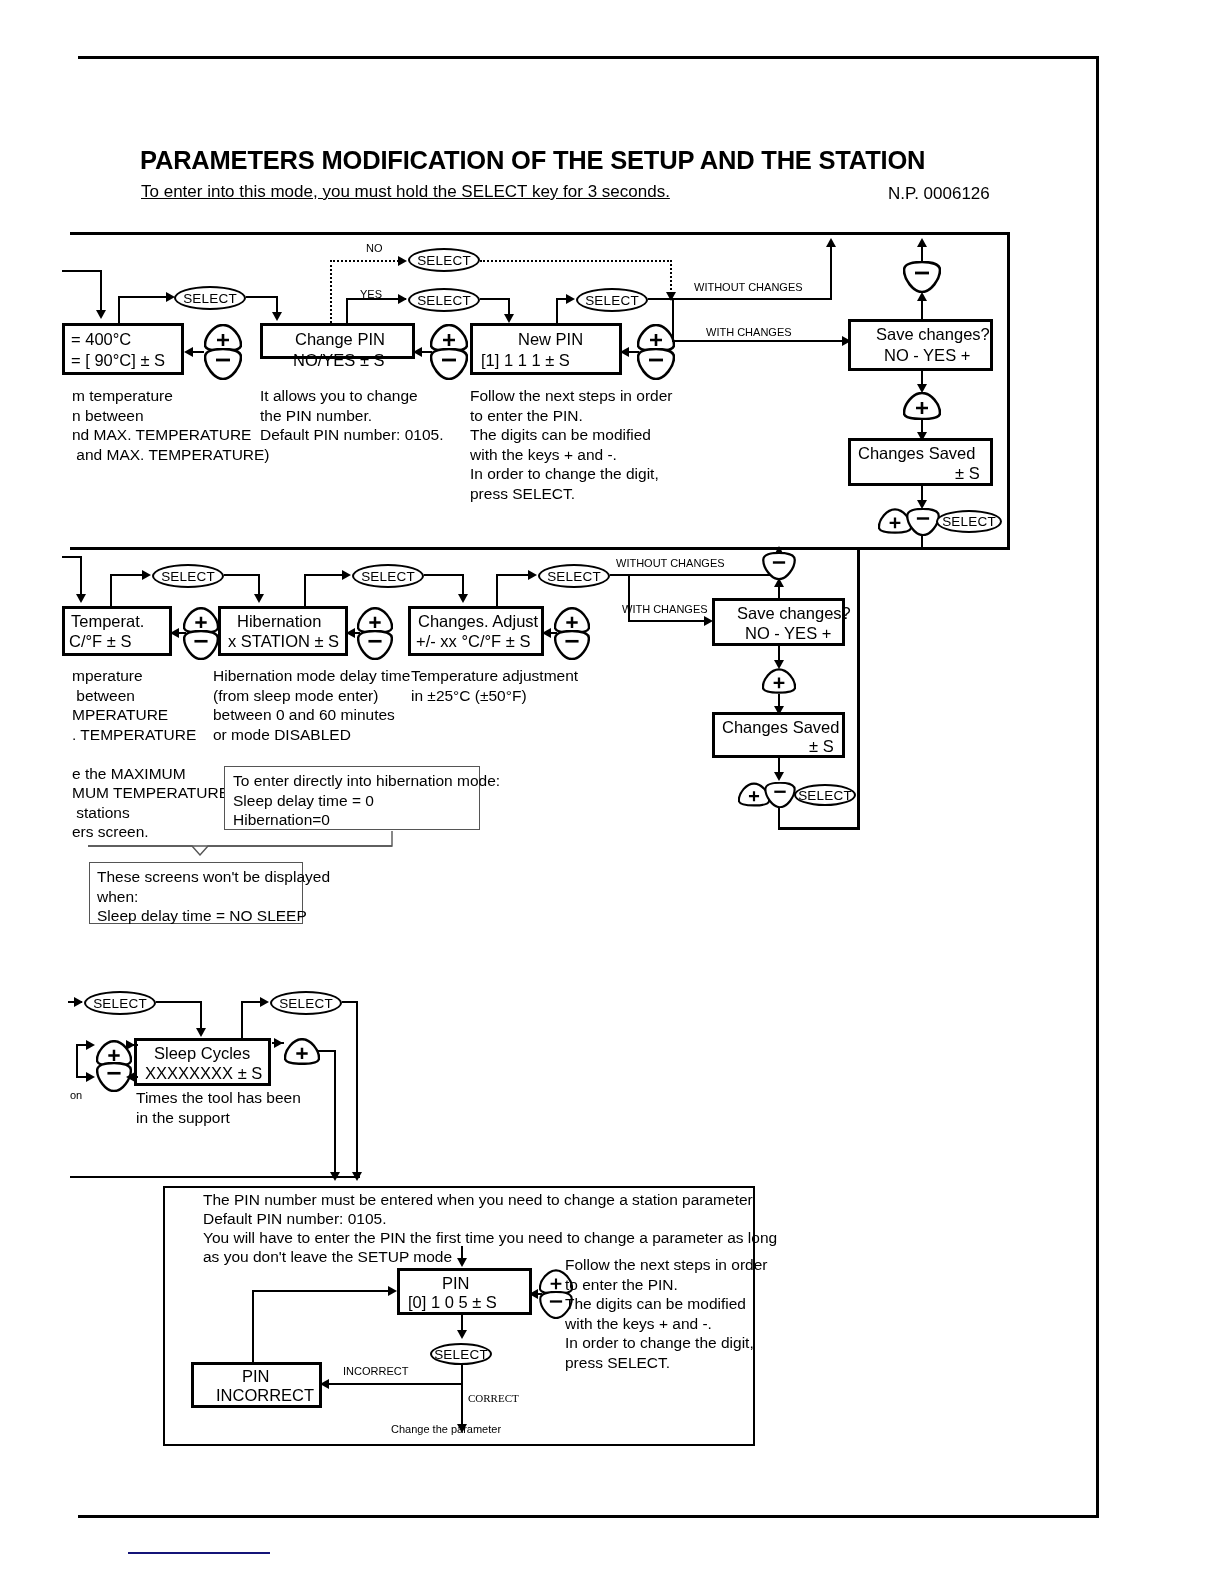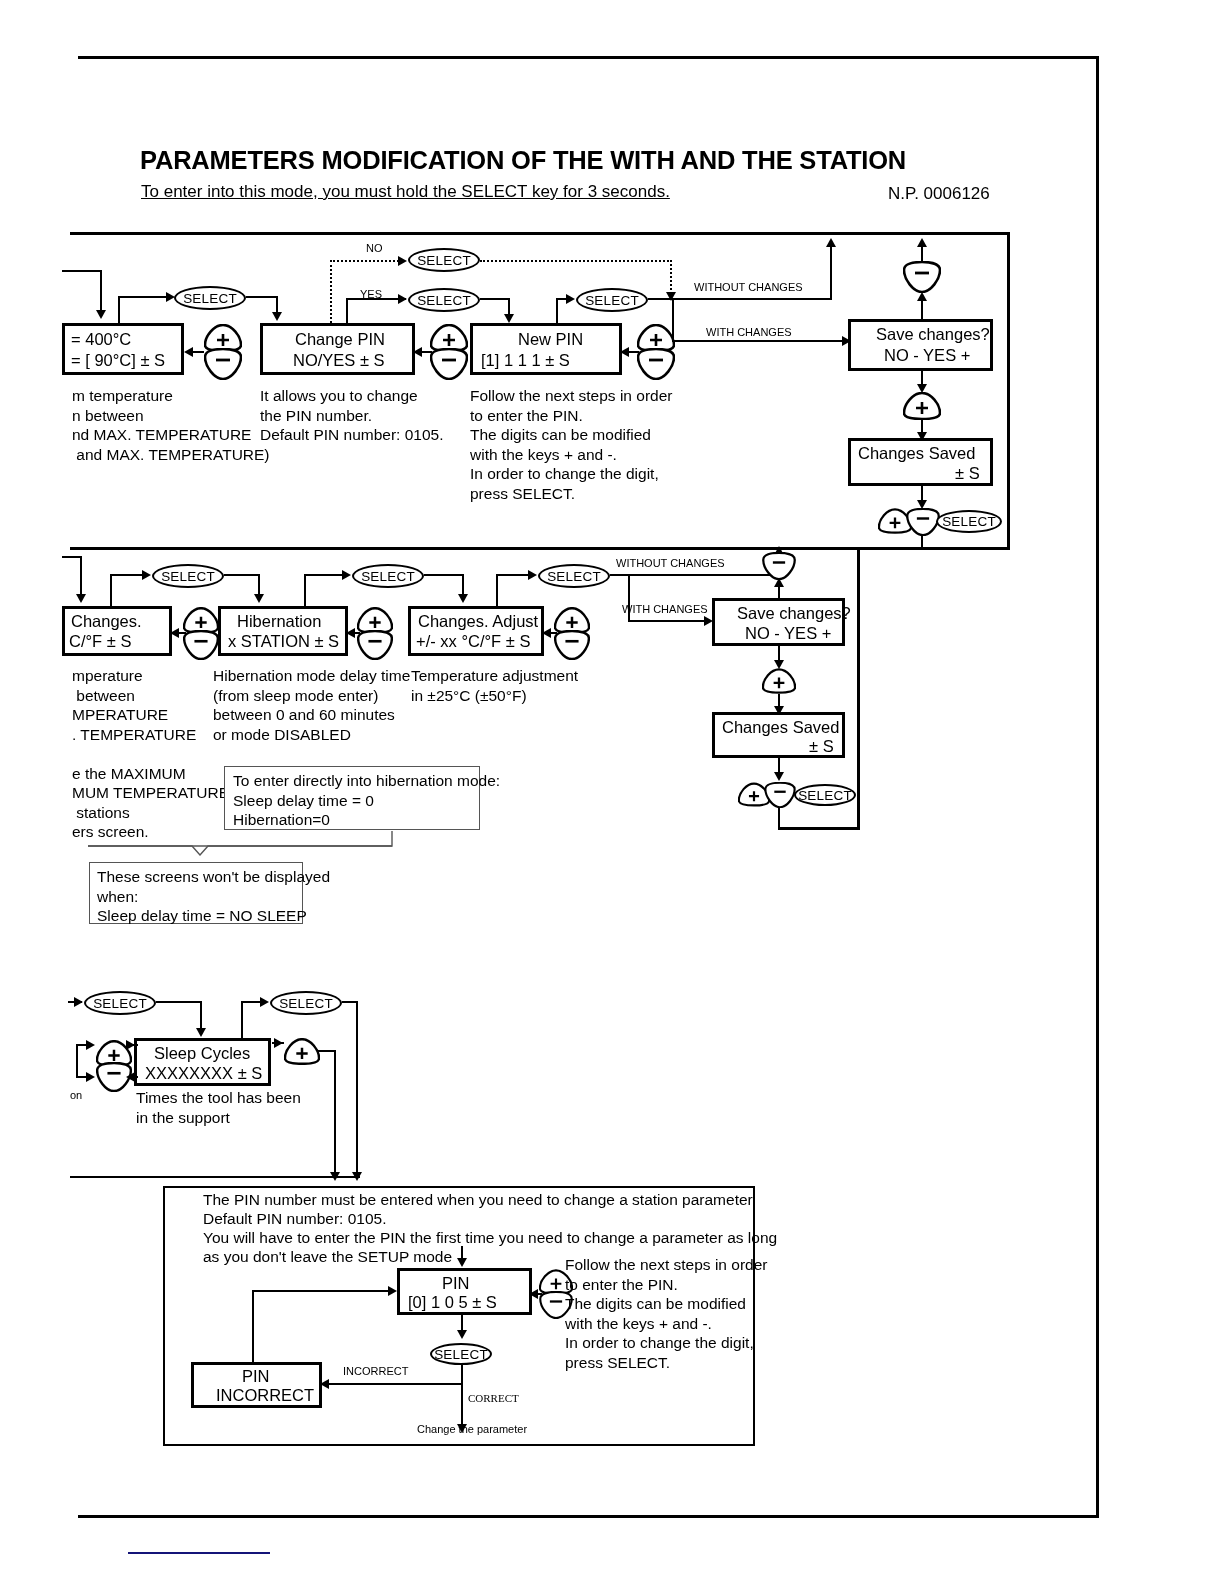--- a/index.html
+++ b/index.html
@@ -53,21 +53,21 @@
   .pinpanel{position:absolute;border:2px solid #000;box-sizing:border-box;background:#fff;}
 </style>
 </head>
 <body>
 
 <div class="pg" id="page-top-rule"></div>
 <div class="pg" id="page-right-rule"></div>
 <div class="pg" id="page-bottom-rule"></div>
 <div class="pg" id="page-footer-mark"></div>
 
-<div class="pg" id="doc-title">PARAMETERS MODIFICATION OF THE WITH AND THE STATION</div>
+<div class="pg" id="doc-title">PARAMETERS MODIFICATION OF THE SETUP AND THE STATION</div>
 <div class="pg" id="doc-subtitle">To enter into this mode, you must hold the SELECT key for 3 seconds.</div>
 <div class="pg" id="doc-np">N.P. 0006126</div>
 
 <div class="pg hr3" style="left:70px;top:232px;width:940px;"></div>
 <div class="pg vr3" style="left:1007px;top:232px;height:318px;"></div>
 <div class="pg hr3" style="left:70px;top:547px;width:940px;"></div>
 
 <div class="pg scr" style="left:62px;top:323px;width:122px;height:52px;">
   <span class="l1" style="left:6px;top:4px;">=  400°C</span>
   <span class="l2" style="left:6px;top:25px;">= [  90°C] ±  S</span>
@@ -96,21 +96,21 @@
 <div class="pg hr" style="left:118px;top:296px;width:52px;"></div>
 <div class="ah ah-r" style="left:166px;top:292px;"></div>
 <div class="pg vr" style="left:118px;top:296px;height:28px;"></div>
 <div class="pg hr" style="left:246px;top:296px;width:32px;"></div>
 <div class="pg vr" style="left:276px;top:296px;height:18px;"></div>
 <div class="ah ah-d" style="left:272px;top:312px;"></div>
 <div class="pg hr" style="left:62px;top:270px;width:40px;"></div>
 <div class="pg vr" style="left:100px;top:270px;height:42px;"></div>
 <div class="ah ah-d" style="left:96px;top:310px;"></div>
 
-<div class="pg scr" style="left:260px;top:323px;width:155px;height:52px;">
+<div class="pg scr" style="left:260px;top:323px;width:155px;height:36px;">
   <span class="l1" style="left:32px;top:4px;">Change PIN</span>
   <span class="l2" style="left:30px;top:25px;">NO/YES  ±  S</span>
 </div>
 <div class="note" style="left:260px;top:386px;">It allows you to change
 the PIN number.
 Default PIN number: 0105.</div>
 <div class="key" style="left:430px;top:324px;">
   <svg width="38" height="28" viewBox="0 0 38 28">
       <path d="M19 1 C28 1 37 12 37 21 C37 26 28 27 19 27 C10 27 1 26 1 21 C1 12 10 1 19 1 Z" fill="#fff" stroke="#000" stroke-width="2.6"></path>
       <path d="M13 16 H25 M19 10 V22" stroke="#000" stroke-width="2.6" fill="none"></path>
@@ -232,21 +232,21 @@
     </svg>
 </div>
 <div class="pg sel" style="left:936px;top:510px;width:66px;height:23px;">SELECT</div>
 <div class="pg vr" style="left:921px;top:534px;height:13px;"></div>
 
 <div class="pg hr3" style="left:70px;top:547px;width:790px;"></div>
 <div class="pg vr3" style="left:857px;top:547px;height:283px;"></div>
 <div class="pg hr3" style="left:778px;top:827px;width:82px;"></div>
 
 <div class="pg scr" style="left:62px;top:606px;width:110px;height:50px;">
-  <span class="l1" style="left:6px;top:3px;"> Changes.</span>
+  <span class="l1" style="left:6px;top:3px;"> Temperat.</span>
   <span class="l2" style="left:4px;top:23px;">C/°F      ±  S</span>
 </div>
 <div class="note" style="left:72px;top:666px;">mperature
  between
 MPERATURE
 . TEMPERATURE
 
 e the MAXIMUM
 MUM TEMPERATURE
  stations
@@ -513,13 +513,13 @@
 <div class="ah ah-d" style="left:457px;top:1424px;"></div>
 
 <div class="pg scr" style="left:191px;top:1362px;width:131px;height:46px;">
   <span class="l1" style="left:48px;top:2px;">PIN</span>
   <span class="l2" style="left:22px;top:21px;">INCORRECT</span>
 </div>
 <div class="pg vr" style="left:252px;top:1290px;height:74px;"></div>
 <div class="pg hr" style="left:252px;top:1290px;width:143px;"></div>
 <div class="ah ah-r" style="left:388px;top:1286px;"></div>
 
-<div class="cap" style="left:391px;top:1423px;margin-left:26px;">Change the parameter</div>
+<div class="cap" style="left:391px;top:1423px;">Change the parameter</div>
 
 </body></html>

